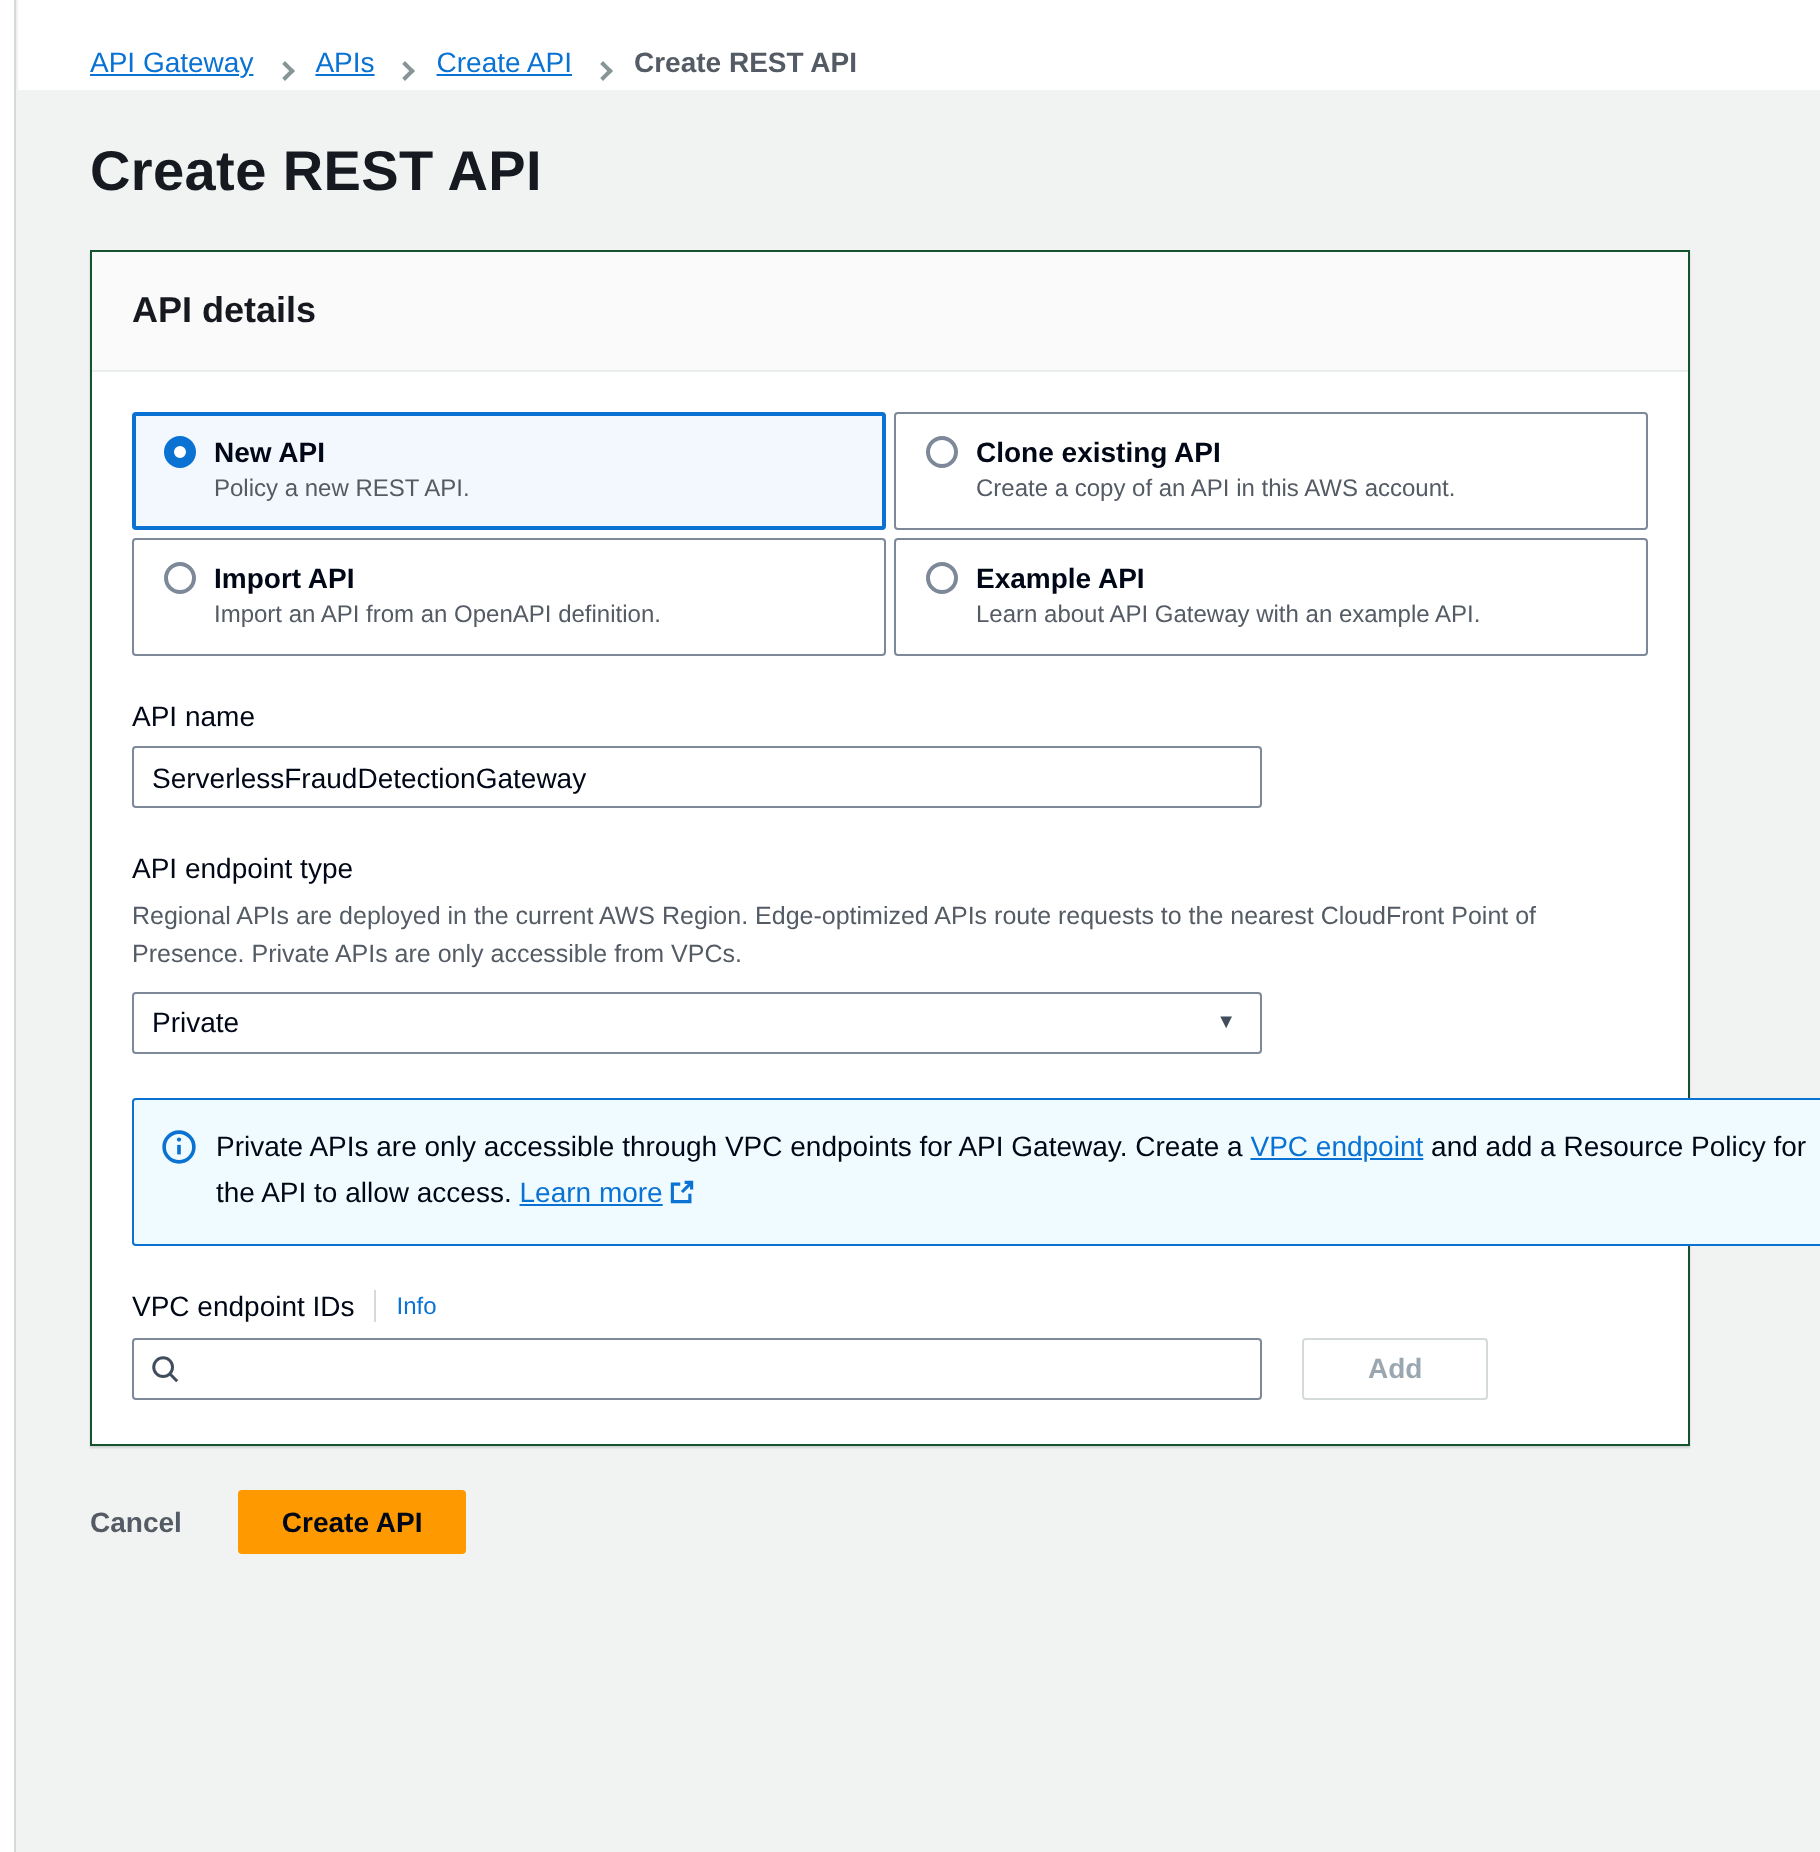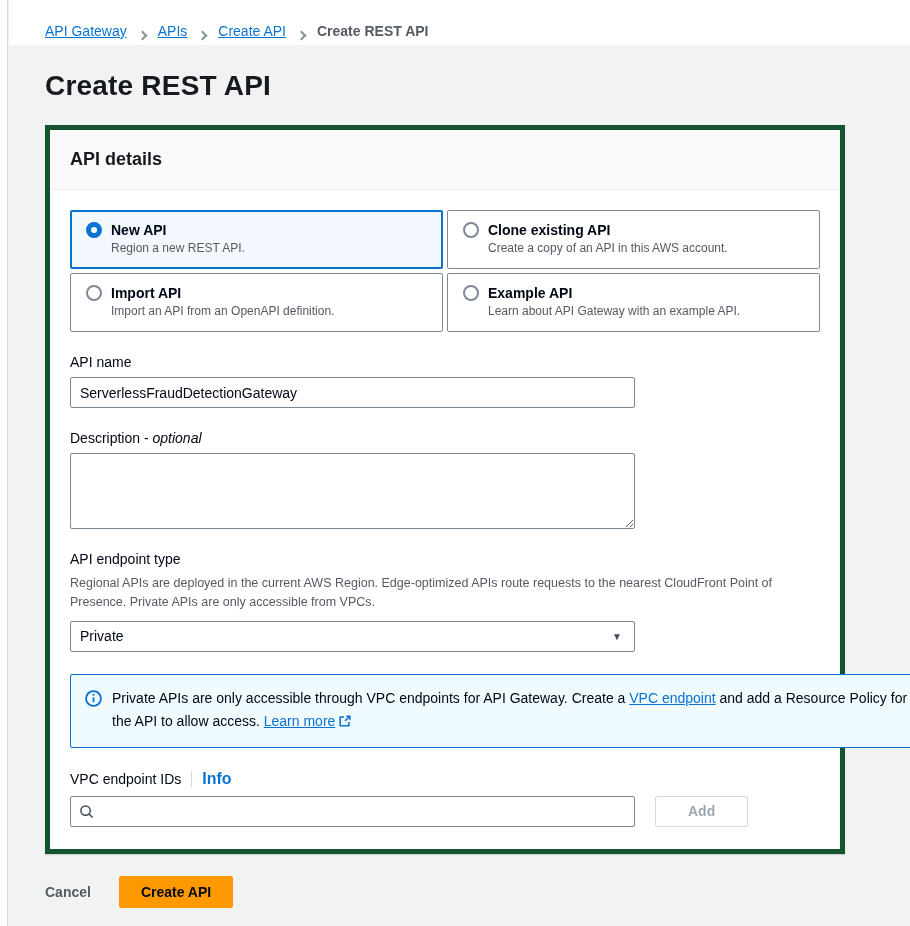--- a/index.html
+++ b/index.html
@@ -37,21 +37,21 @@
   }
 
   .page-title {
     margin-top: 31px;
     font-size: 28px; font-weight: 700; color: #16191f; letter-spacing: 0.2px;
   }
 
   
   .card {
     margin-top: 23px; background: #fff;
-    border: 5px solid #14532d;
+    border: 1px solid #14532d;
     box-shadow: 0 1px 1px rgba(0,28,36,0.15);
   }
   .card-header {
     background: #fafafa; border-bottom: 1px solid #eaeded;
     padding: 19px 20px;
   }
   .card-title { font-size: 18px; font-weight: 700; color: #16191f; }
   .card-body { padding: 20px 20px 22px 20px; }
 
   
@@ -108,21 +108,21 @@
     display: flex; gap: 10px;
   }
   .alert-icon { flex: 0 0 16px; padding-top: 3px; }
   .alert-text { font-size: 14px; color: #000716; line-height: 1.65; }
   .alert-link { color: #0972d3; text-decoration: underline; cursor: pointer; }
   .ext-icon { vertical-align: -2px; margin-left: 3px; }
 
   
   .label-row { display: flex; align-items: center; gap: 10px; margin-bottom: 8px; }
   .label-divider { width: 1px; height: 16px; background: #d5dbdb; }
-  .info-link { font-size: 16px; font-weight: 700; color: #0972d3; cursor: pointer; }
+  .info-link { font-size: 12px; font-weight: 400; color: #0972d3; cursor: pointer; }
   .search-row { display: flex; align-items: center; gap: 20px; }
   .search-box {
     width: 565px; height: 31px;
     border: 1px solid #7d8998; border-radius: 2px; background: #fff;
     display: flex; align-items: center; padding: 0 8px; gap: 6px;
   }
   .search-box input {
     border: none; outline: none; flex: 1; font-size: 14px;
     font-family: "Liberation Sans", "DejaVu Sans", sans-serif;
   }
@@ -175,21 +175,21 @@
       <h2 class="card-title">API details</h2>
     </div>
     <div class="card-body">
 
       <div class="tiles">
         <div class="tile selected">
           <div class="tile-top">
             <span class="radio checked"></span>
             <span class="tile-label">New API</span>
           </div>
-          <div class="tile-desc">Region a new REST API.</div>
+          <div class="tile-desc">Policy a new REST API.</div>
         </div>
         <div class="tile">
           <div class="tile-top">
             <span class="radio"></span>
             <span class="tile-label">Clone existing API</span>
           </div>
           <div class="tile-desc">Create a copy of an API in this AWS account.</div>
         </div>
         <div class="tile">
           <div class="tile-top">
@@ -205,26 +205,20 @@
           </div>
           <div class="tile-desc">Learn about API Gateway with an example API.</div>
         </div>
       </div>
 
       <div class="section">
         <div class="field-label">API name</div>
         <input class="text-input" type="text" value="ServerlessFraudDetectionGateway" style="">
       </div>
 
-      <div class="section">
-        <div class="field-label">
-          <span>Description</span><span> - </span><span class="optional">optional</span>
-        </div>
-        <textarea class="textarea" value="" style=""></textarea>
-      </div>
 
       <div class="section">
         <div class="field-label">API endpoint type</div>
         <div class="field-desc">Regional APIs are deployed in the current AWS Region. Edge-optimized APIs route requests to the nearest CloudFront Point of Presence. Private APIs are only accessible from VPCs.</div>
         <div class="select">
           <span>Private</span>
           <span class="select-caret">▼</span>
         </div>
       </div>
 

